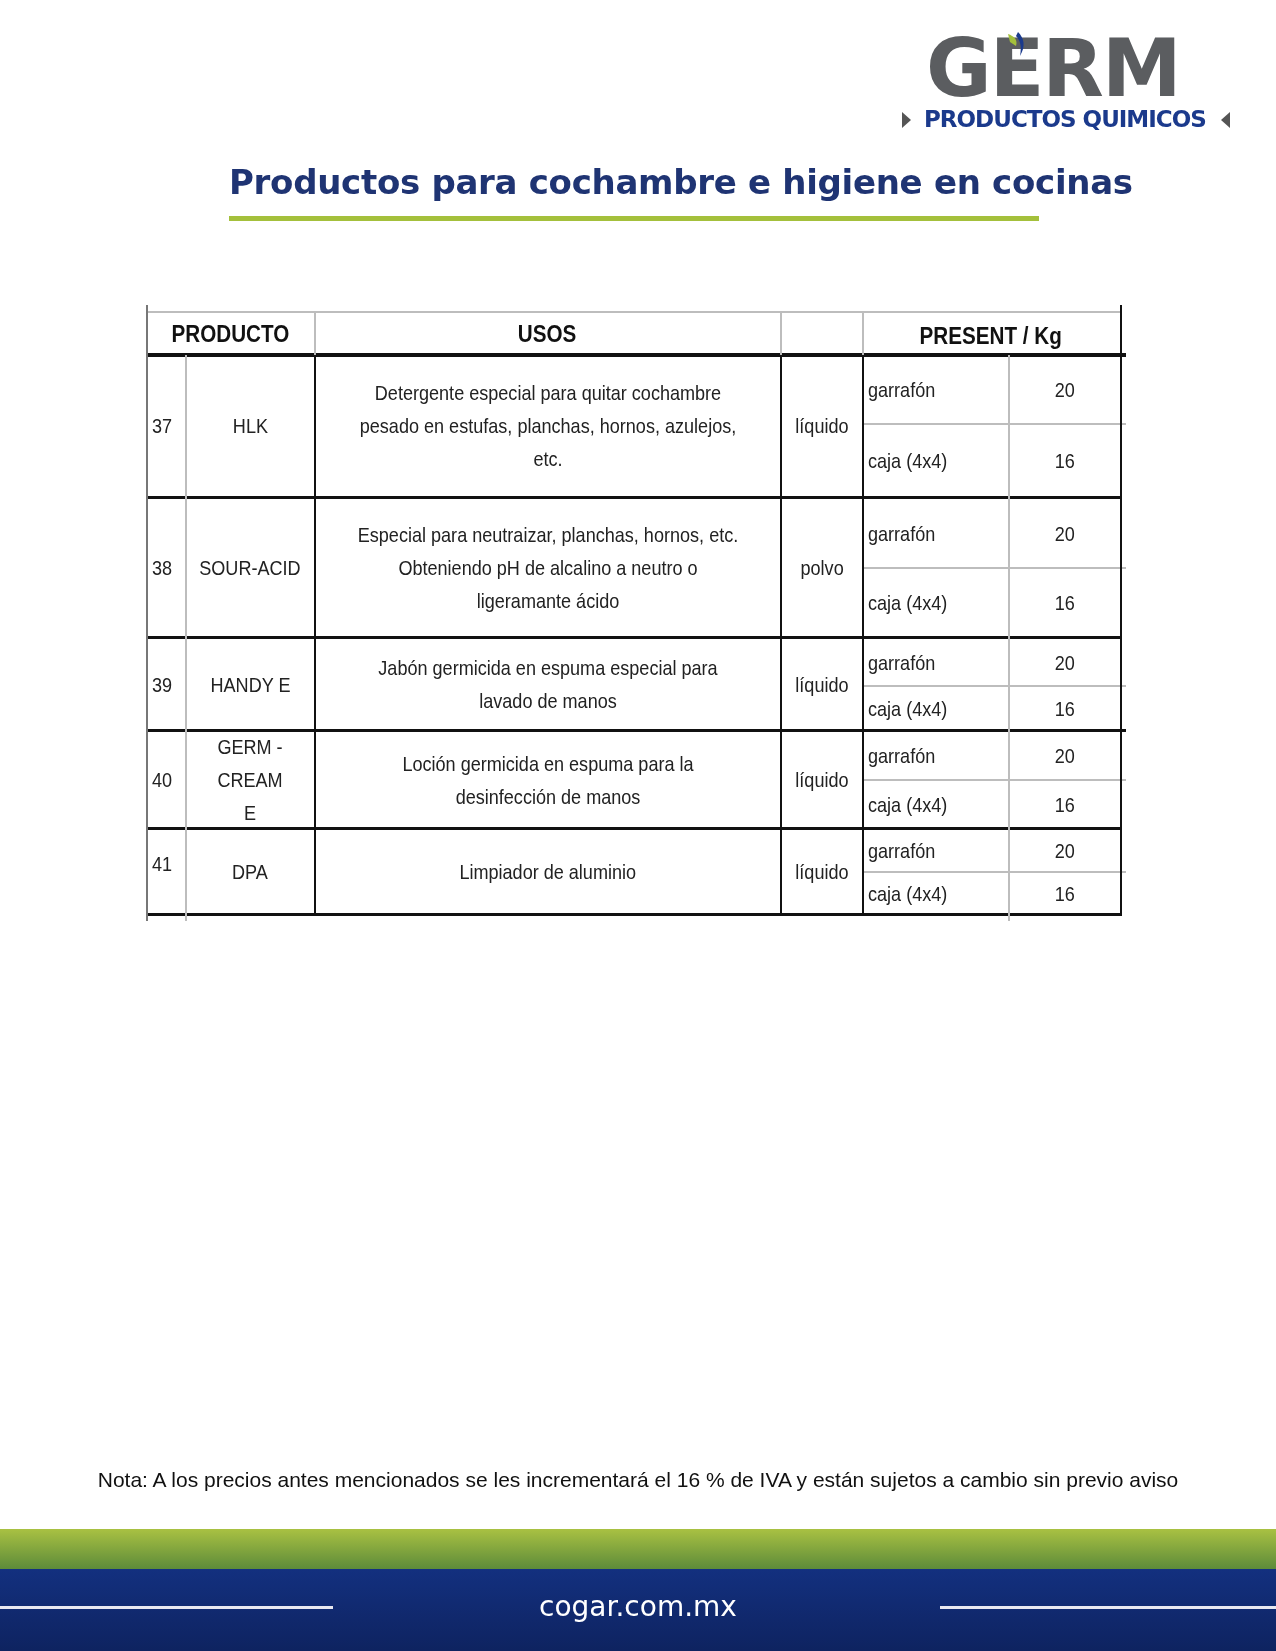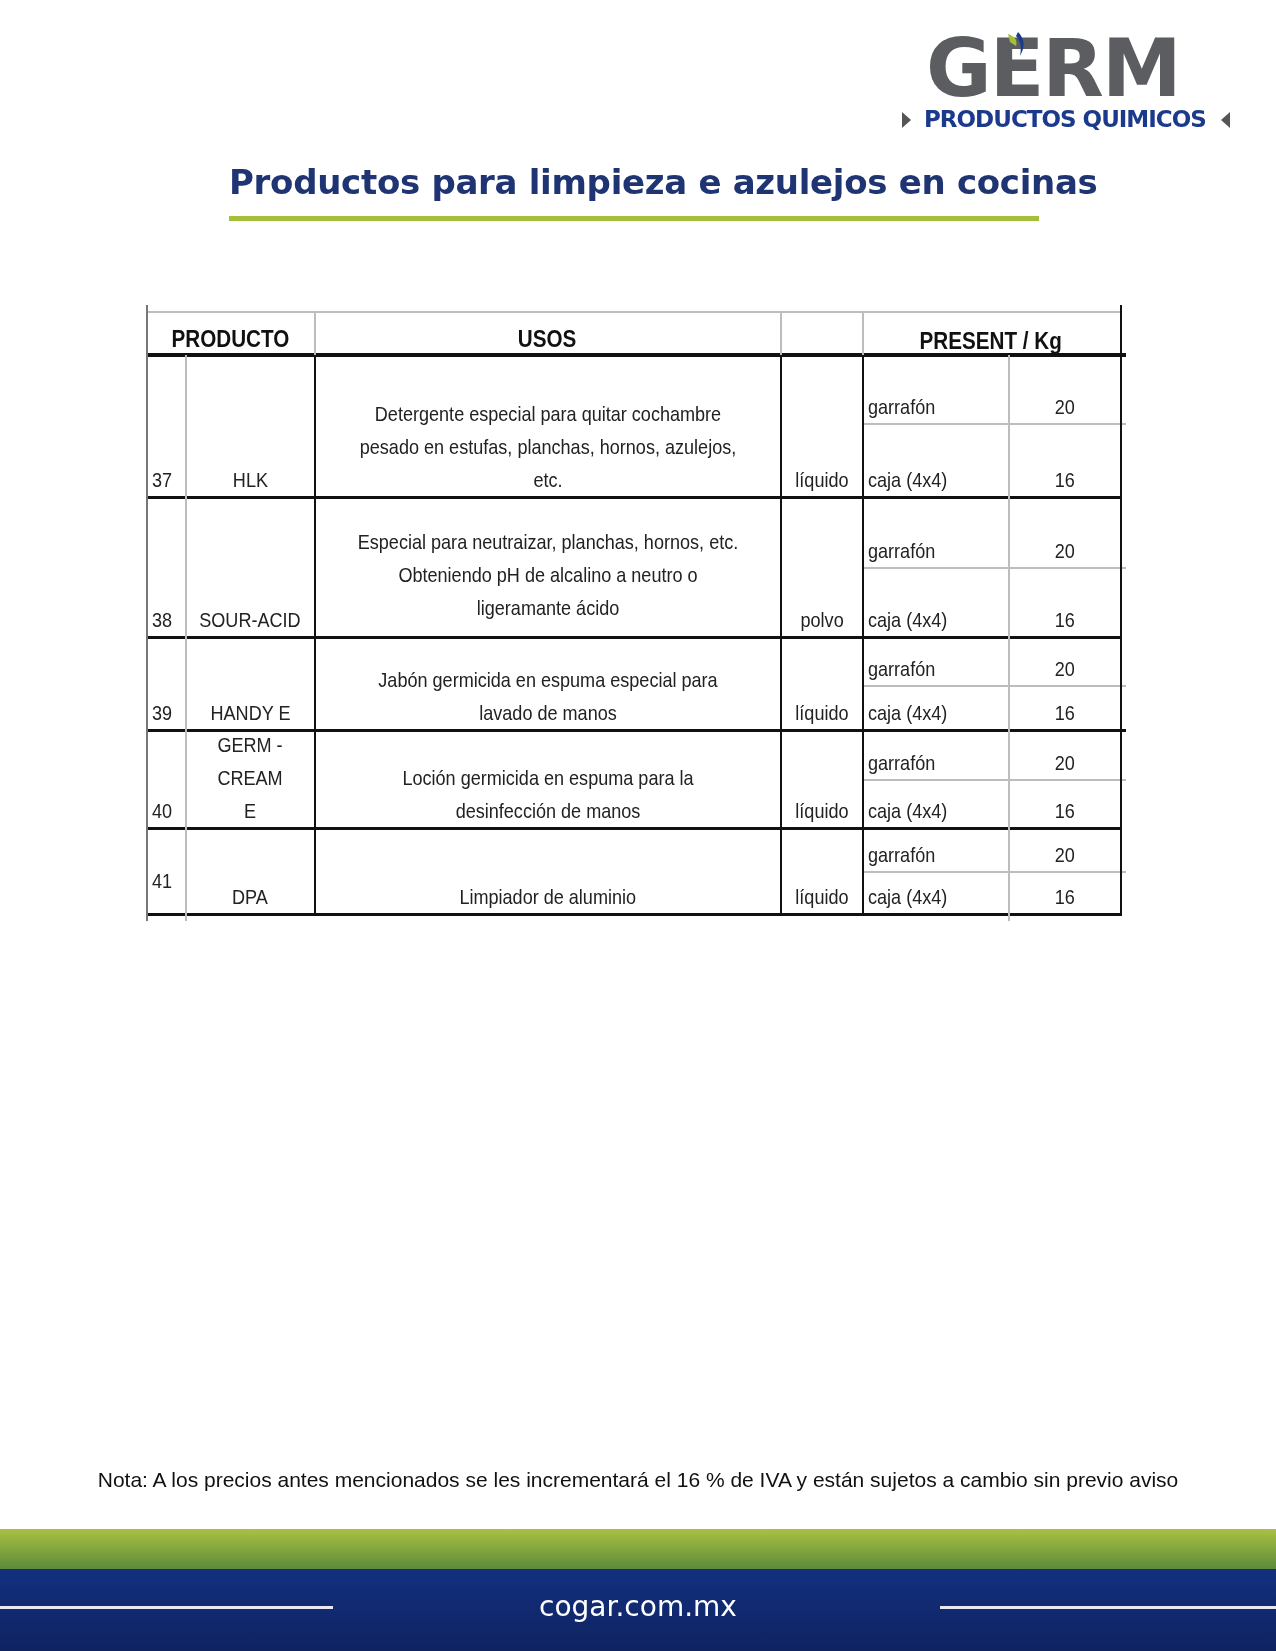--- a/index.html
+++ b/index.html
@@ -7,21 +7,21 @@
   .logo { position:absolute; left:900px; top:24px; width:340px; height:112px; }
   .logo-word { position:absolute; left:26px; top:0; font-family:"DejaVu Sans", sans-serif; font-weight:bold; font-size:80px; letter-spacing:-2px; color:#5b5d60; line-height:90px; }
   .logo-sub { position:absolute; left:24px; top:80px; font-family:"DejaVu Sans", sans-serif; font-weight:bold; font-size:23px; color:#1b3a8c; letter-spacing:-1px; line-height:30px; }
   .logo-arrow-l { position:absolute; left:2px; top:88px; width:0; height:0; border-top:8px solid transparent; border-bottom:8px solid transparent; border-left:9px solid #555; }
   .logo-arrow-r { position:absolute; right:10px; top:88px; width:0; height:0; border-top:8px solid transparent; border-bottom:8px solid transparent; border-right:9px solid #555; }
   .logo-drop { position:absolute; left:104px; top:8px; width:26px; height:26px; }
   .title { position:absolute; left:229px; top:162px; width:810px; font-family:"DejaVu Sans", sans-serif; font-weight:bold; font-size:34px; color:#1f3473; letter-spacing:-0.3px; white-space:nowrap; }
   .title-rule { position:absolute; left:229px; top:216px; width:810px; height:5px; background:#a4c03b; }
 
   .tbl { position:absolute; left:146px; top:311px; width:976px; height:604px; }
-  .cell { position:absolute; box-sizing:border-box; display:flex; align-items:flex-end; justify-content:center; text-align:center; color:#222; font-size:21px; line-height:33px; transform-origin:center; }
+  .cell { position:absolute; box-sizing:border-box; display:flex; align-items:center; justify-content:center; text-align:center; color:#222; font-size:21px; line-height:33px; transform-origin:center; }
   .cell span { display:inline-block; transform:scaleX(0.86); }
   .hdr { font-weight:bold; font-size:24px; color:#111; }
   .left { justify-content:flex-start; padding-left:4px; text-align:left; }
   .left span { transform-origin:left center; }
   .hline { position:absolute; height:3px; background:#111; }
   .hline.thin { height:2px; background:#bdbdbd; }
   .hline.thick { height:4px; }
   .vline { position:absolute; width:2px; background:#111; }
   .vline.grey { background:#bdbdbd; }
   .vline.dgrey { background:#777; }
@@ -39,21 +39,21 @@
   <div class="logo-word">GERM</div>
   <svg class="logo-drop" viewBox="0 0 26 26">
     <path d="M4 2 C10 4 14 8 12 14 L6 10 Z" fill="#a4c03b"></path>
     <path d="M14 0 C20 6 22 14 16 24 C18 14 16 8 12 4 Z" fill="#1b3a8c"></path>
   </svg>
   <div class="logo-arrow-l"></div>
   <div class="logo-sub">PRODUCTOS QUIMICOS</div>
   <div class="logo-arrow-r"></div>
 </div>
 
-<div class="title">Productos para limpieza e azulejos en cocinas</div>
+<div class="title">Productos para cochambre e higiene en cocinas</div>
 <div class="title-rule"></div>
 
 <div class="tbl">
 
   <div class="hline thin" style="left:0;top:0;width:976px;"></div>
   <div class="hline thick" style="left:0;top:42px;width:980px;"></div>
   <div class="hline" style="left:0;top:185px;width:976px;"></div>
   <div class="hline" style="left:0;top:325px;width:976px;"></div>
   <div class="hline" style="left:0;top:418px;width:980px;"></div>
   <div class="hline" style="left:0;top:516px;width:976px;"></div>

